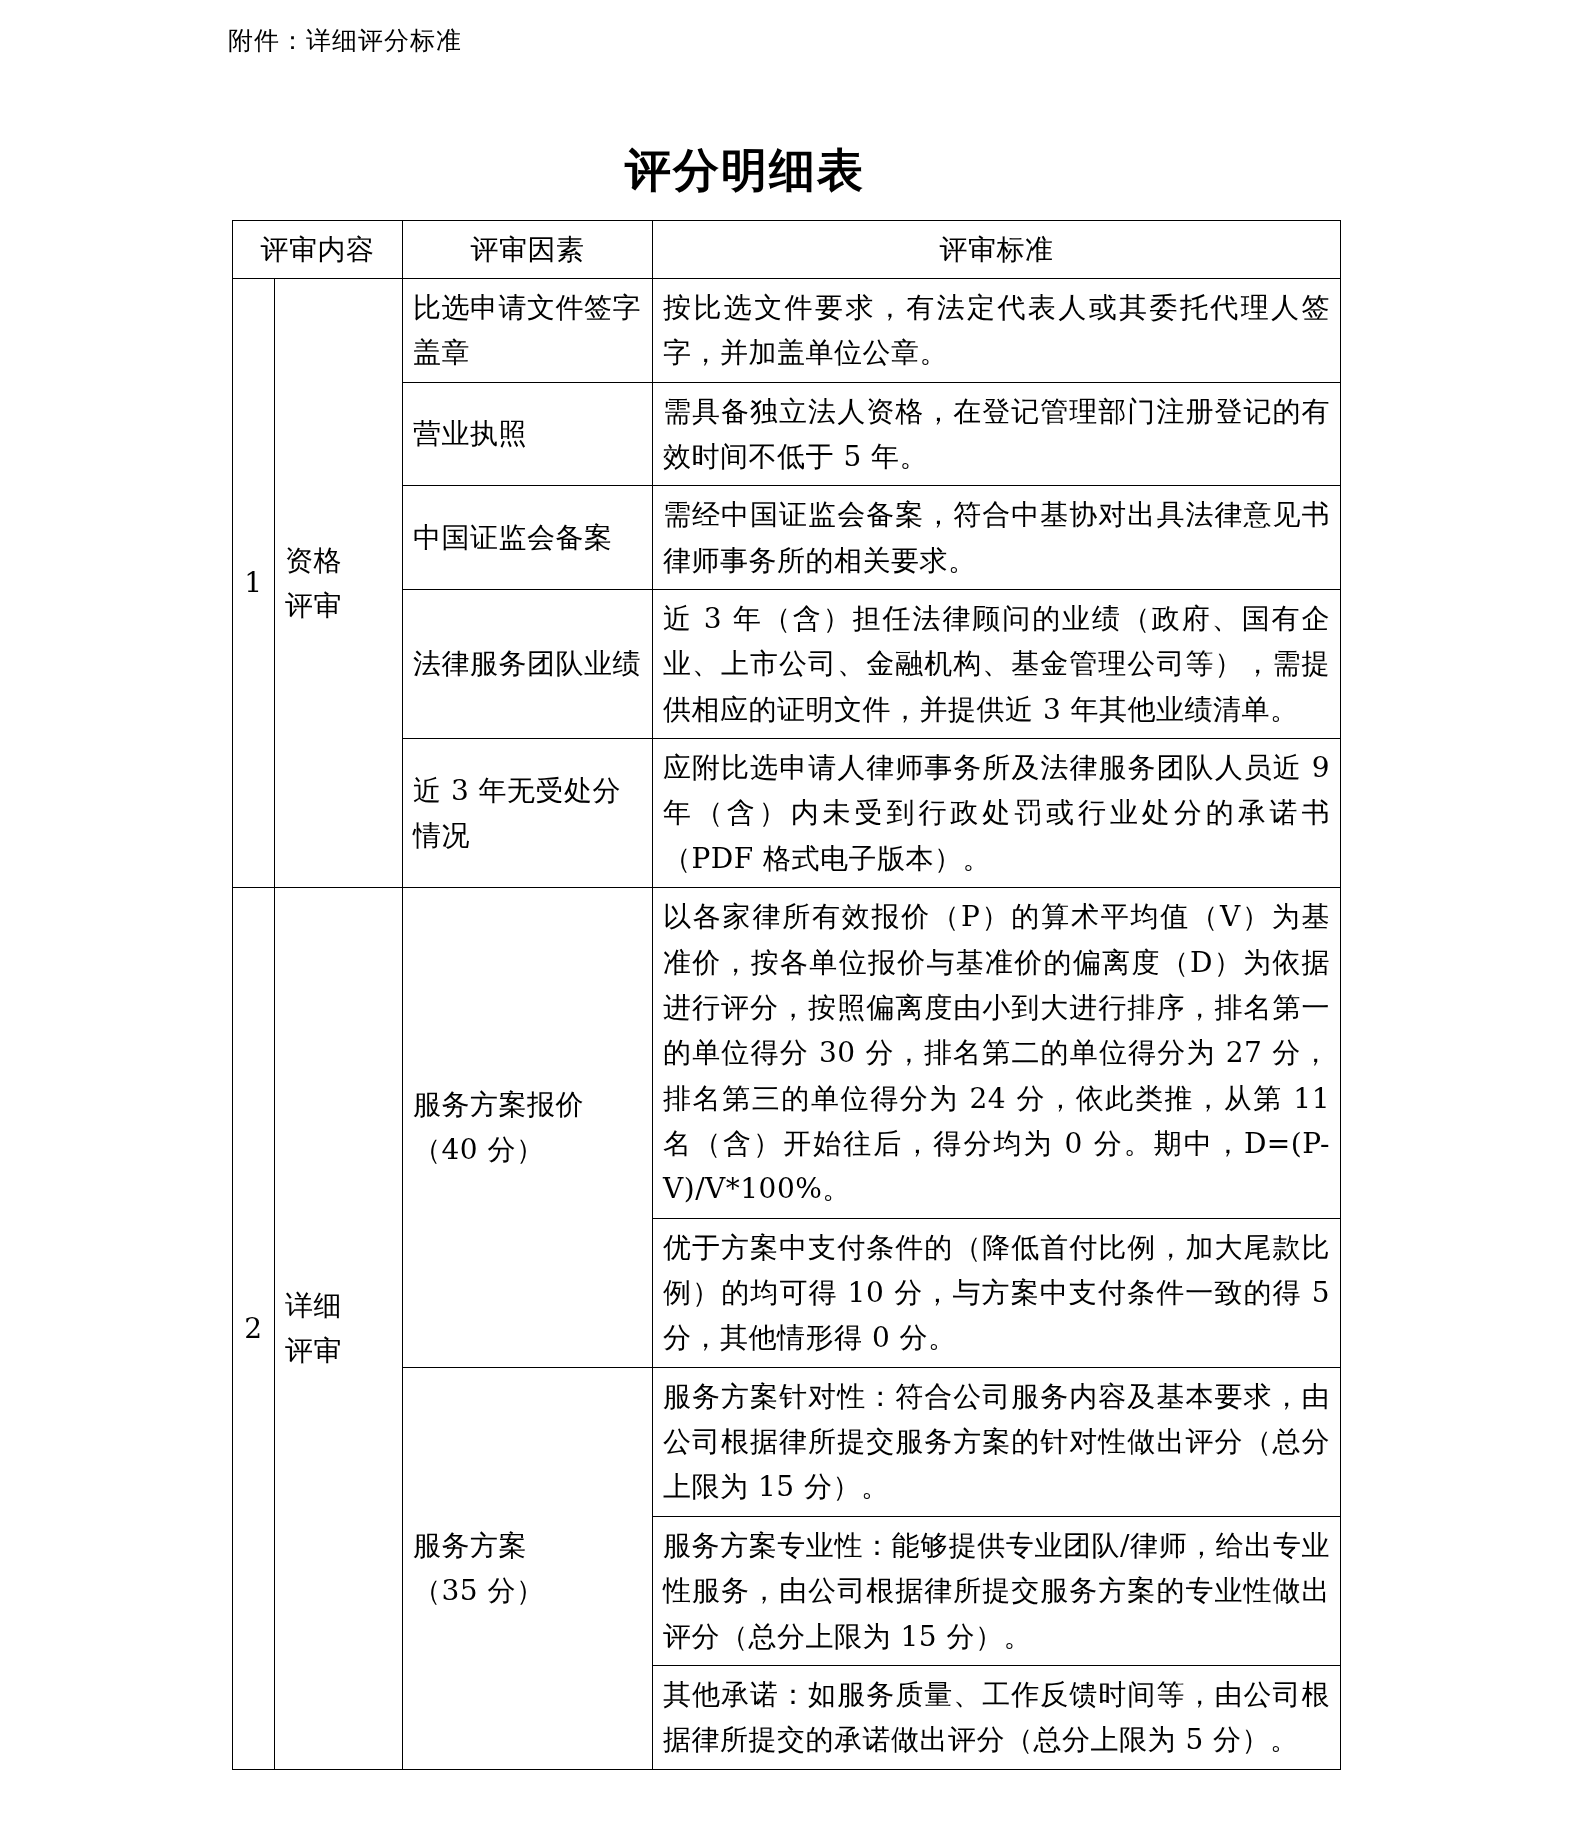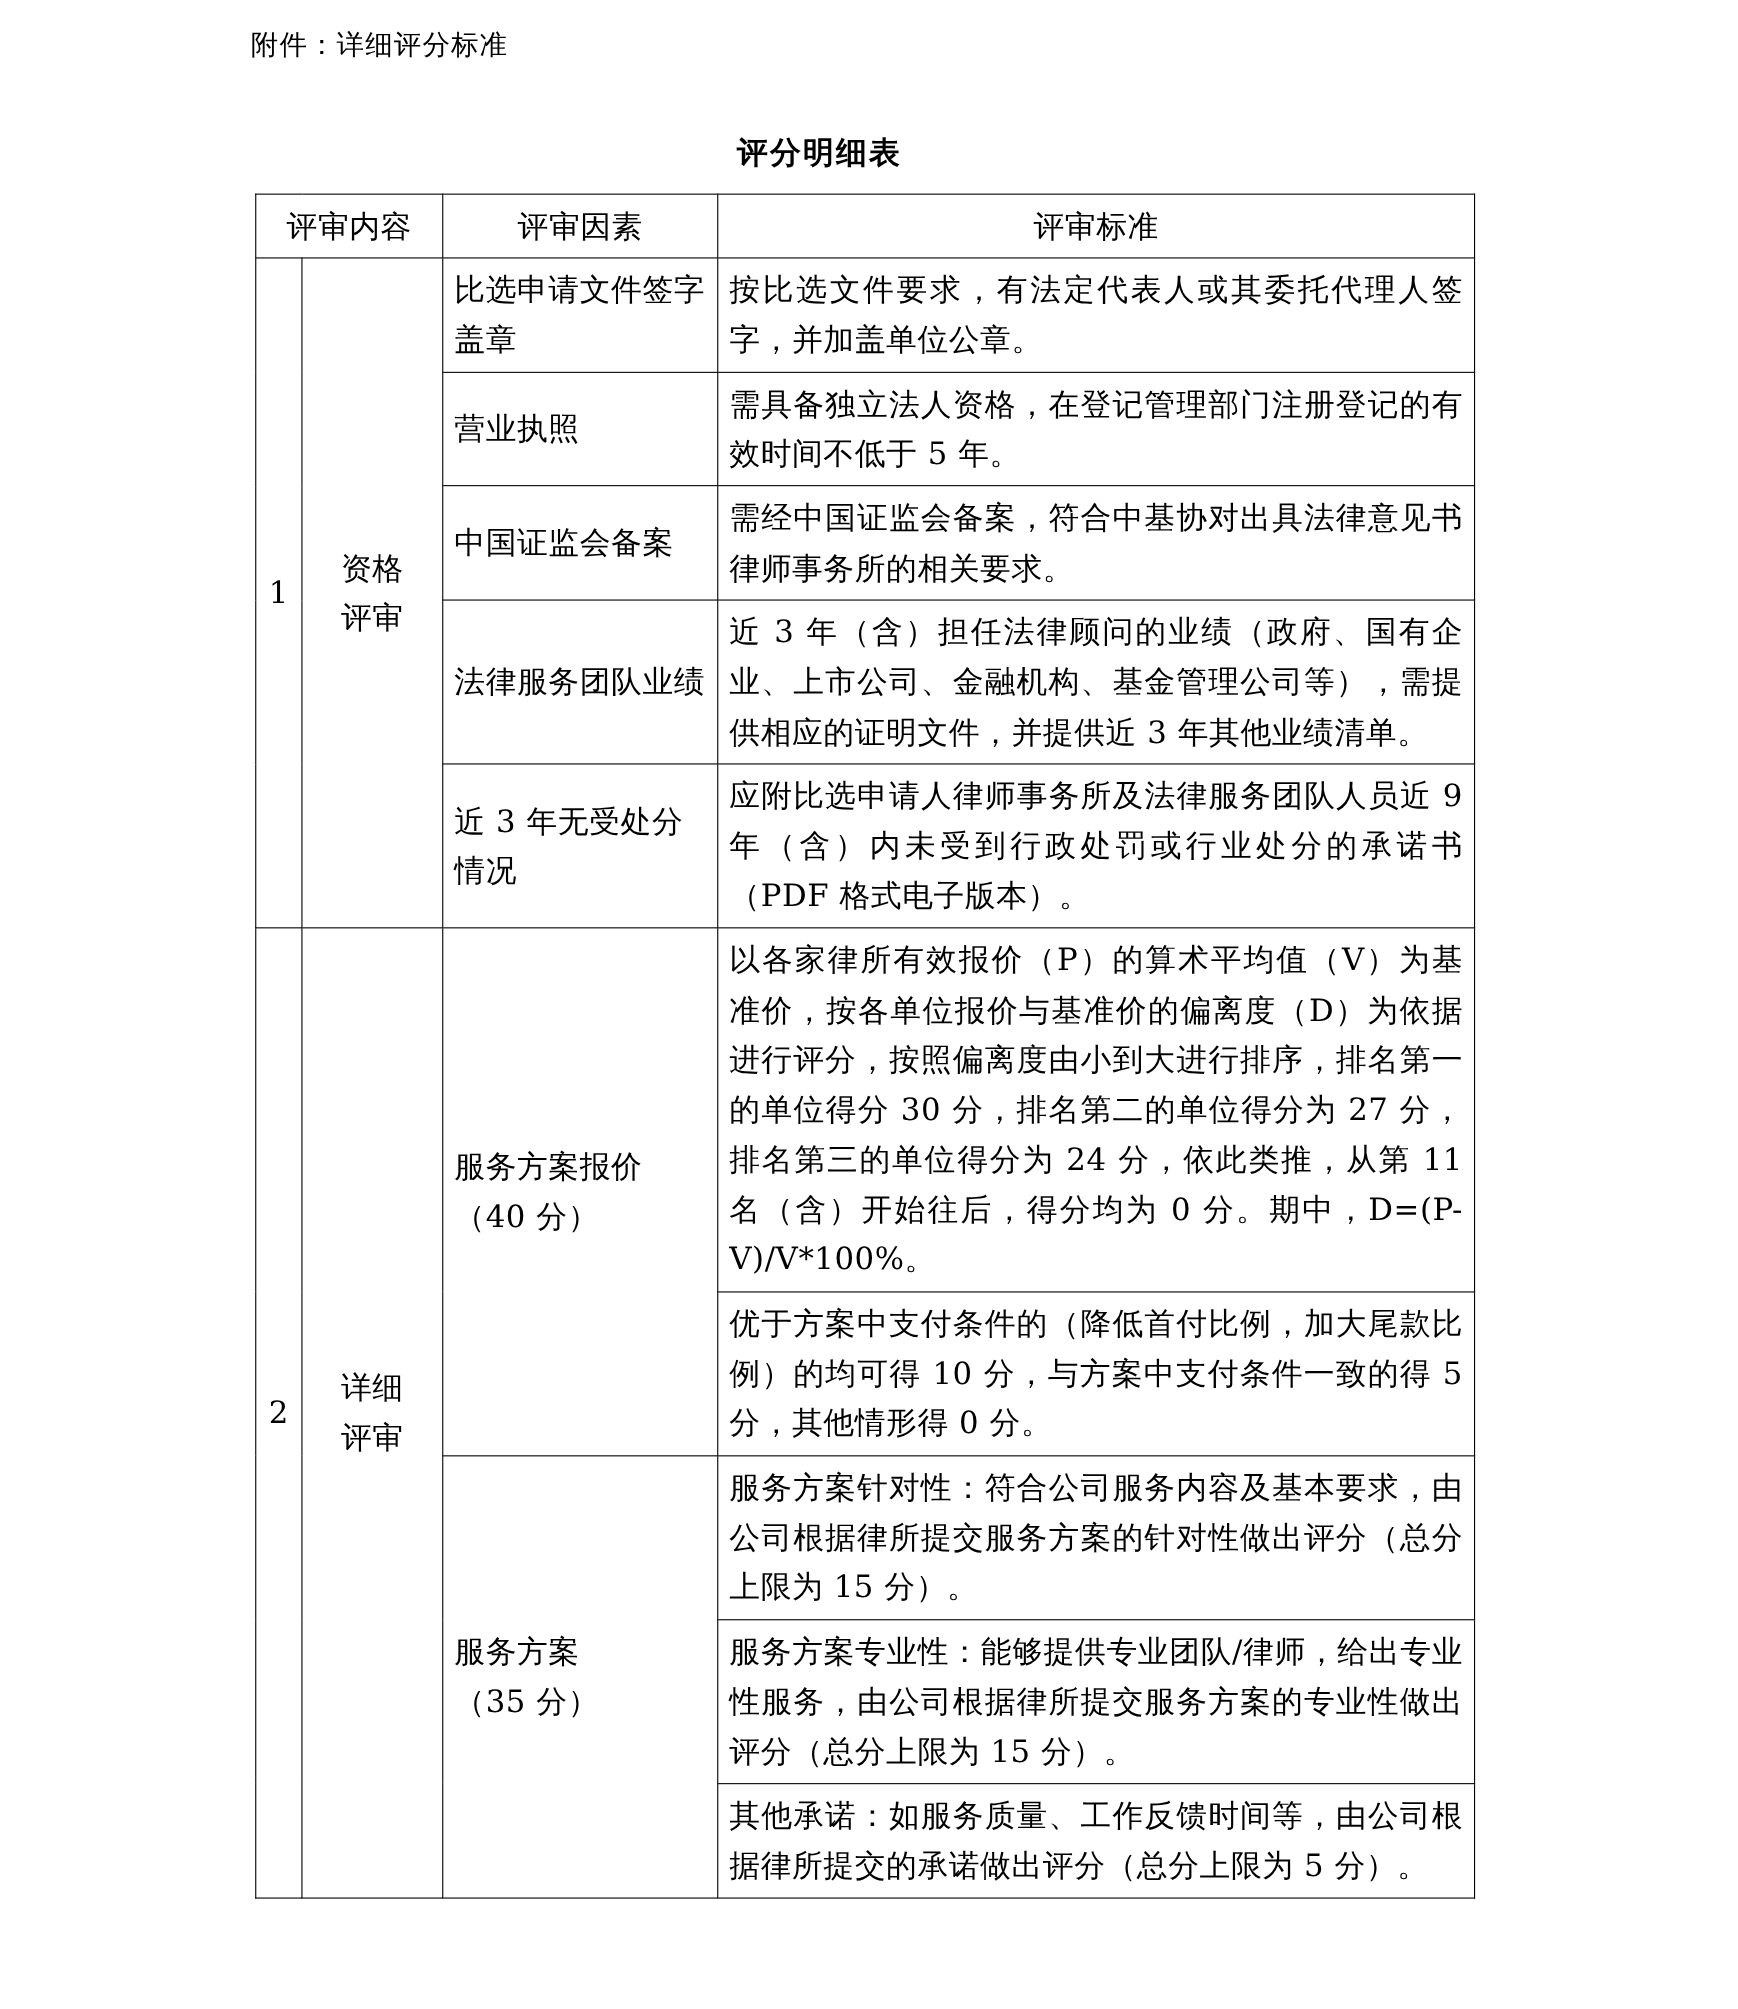--- a/index.html
+++ b/index.html
@@ -24,24 +24,24 @@
   }
   .attachment-line {
     font-size: 25px;
     line-height: 1.5;
     margin-left: 228px;
     letter-spacing: 1px;
     font-family: "DejaVu Serif", "Liberation Serif", serif;
   }
   .doc-title {
     text-align: center;
-    font-size: 28px;
+    font-size: 46px;
     font-weight: bold;
     letter-spacing: 2px;
-    margin-top: 60px;
+    margin-top: 80px;
     margin-bottom: 18px;
     padding-right: 90px;
     font-family: "DejaVu Serif", "Liberation Serif", serif;
   }
   table.score-table {
     border-collapse: collapse;
     margin-left: 232px;
     width: 1108px;
     table-layout: fixed;
   }
@@ -58,21 +58,20 @@
   .col-idx { width: 42px; text-align: center; }
   .col-content { width: 128px; text-align: center; }
   .col-factor { width: 250px; }
   .col-criteria { width: 688px; }
   thead td {
     text-align: center;
     font-size: 25px;
     padding: 8px 6px;
   }
   .vert-label {
-    text-align: center;
     line-height: 1.5;
     font-size: 24px;
   }
   .criteria-cell {
     text-align: justify;
     text-justify: inter-ideograph;
   }
   .factor-cell {
     text-align: left;
   }

